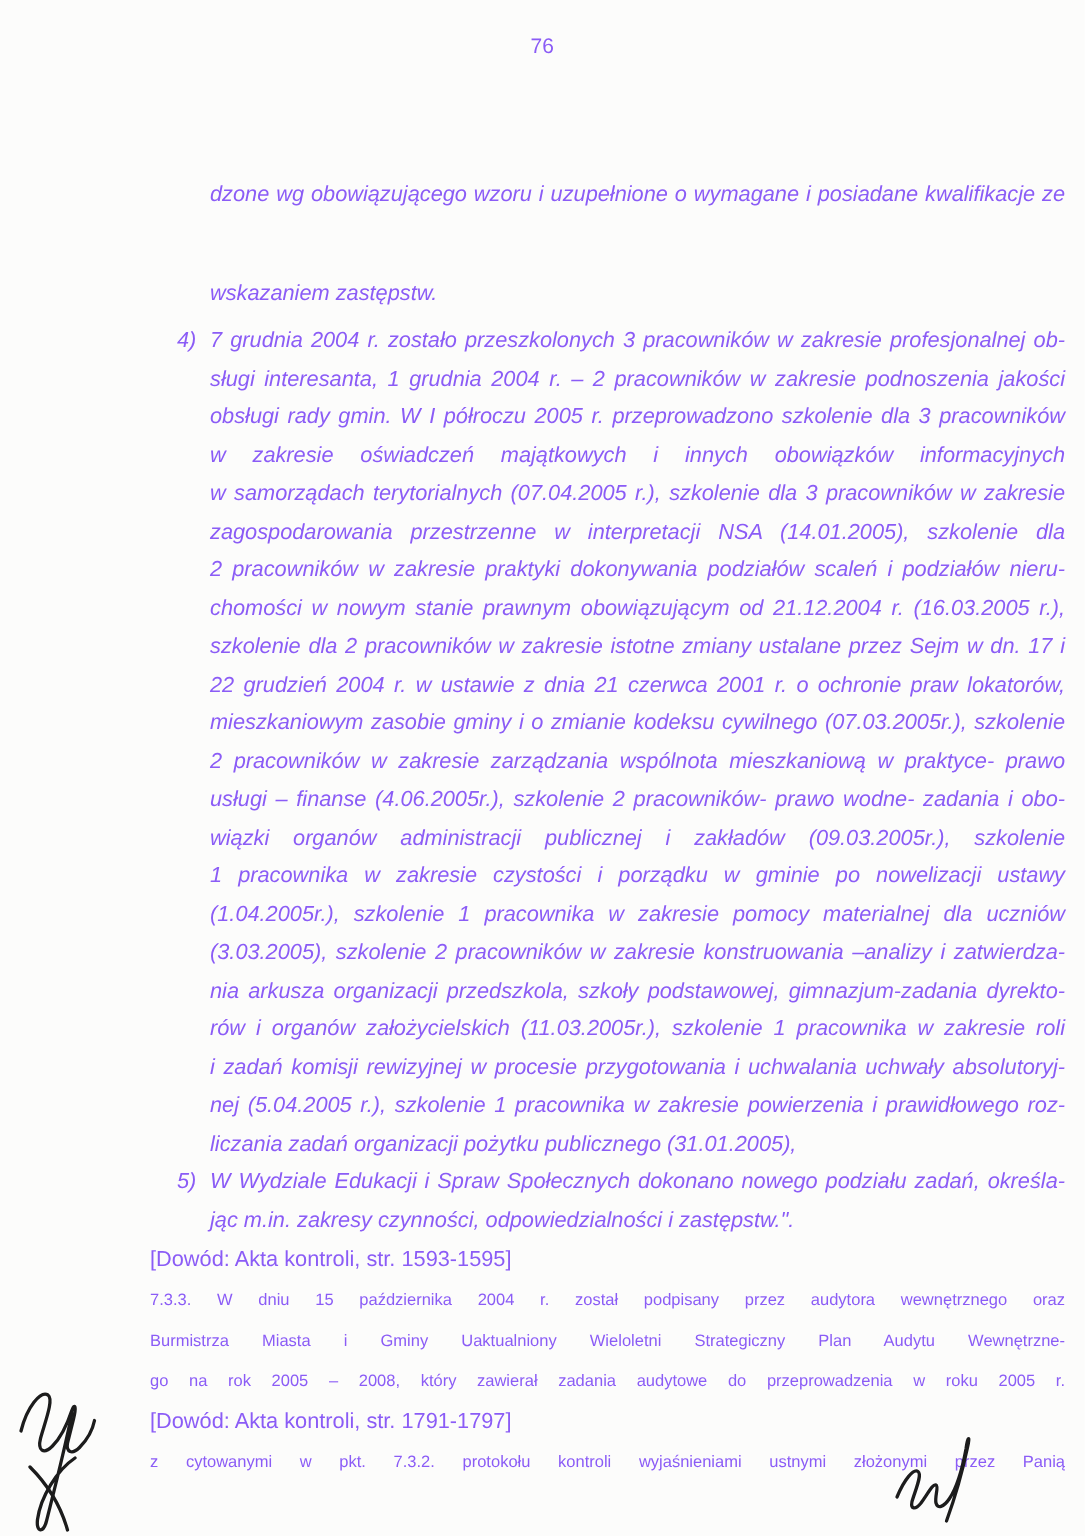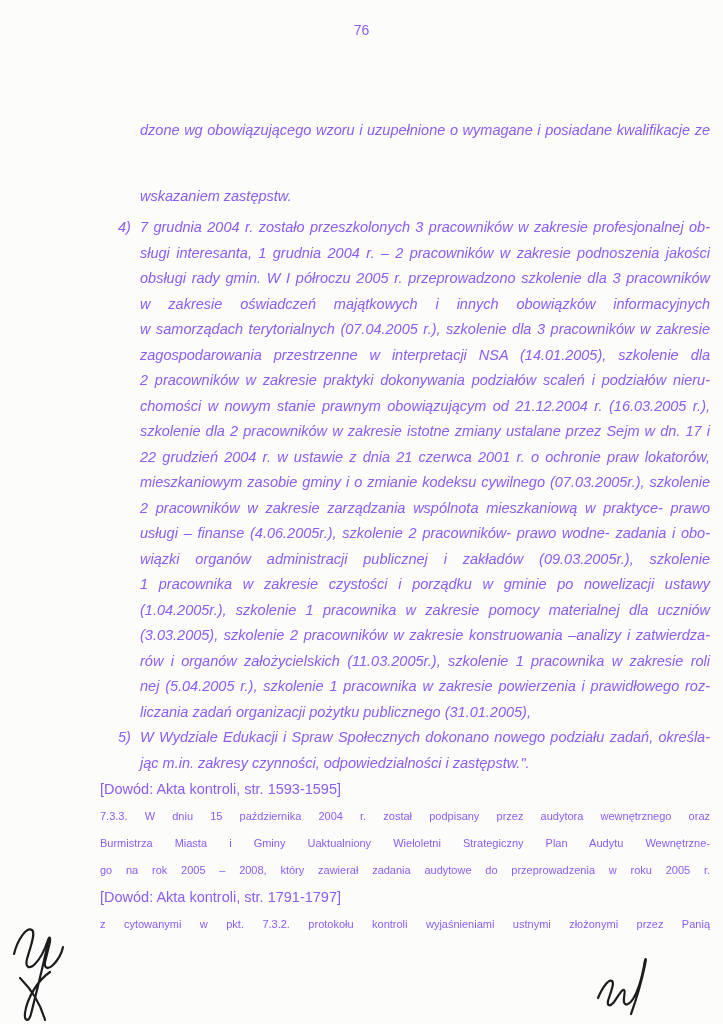--- a/index.html
+++ b/index.html
@@ -65,21 +65,23 @@
         <div class="line">chomości w nowym stanie prawnym obowiązującym od 21.12.2004 r. (16.03.2005 r.),</div>
         <div class="line">szkolenie dla 2 pracowników w zakresie istotne zmiany ustalane przez Sejm w dn. 17 i</div>
         <div class="line">22 grudzień 2004 r. w ustawie z dnia 21 czerwca 2001 r. o ochronie praw lokatorów,</div>
         <div class="line">mieszkaniowym zasobie gminy i o zmianie kodeksu cywilnego (07.03.2005r.), szkolenie</div>
         <div class="line">2 pracowników w zakresie zarządzania wspólnota mieszkaniową w praktyce- prawo</div>
         <div class="line">usługi – finanse (4.06.2005r.), szkolenie 2 pracowników- prawo wodne- zadania i obo-</div>
         <div class="line">wiązki organów administracji publicznej i zakładów (09.03.2005r.), szkolenie</div>
         <div class="line">1 pracownika w zakresie czystości i porządku w gminie po nowelizacji ustawy</div>
         <div class="line">(1.04.2005r.), szkolenie 1 pracownika w zakresie pomocy materialnej dla uczniów</div>
         <div class="line">(3.03.2005), szkolenie 2 pracowników w zakresie konstruowania –analizy i zatwierdza-</div>
+        <div class="line">nia arkusza organizacji przedszkola, szkoły podstawowej, gimnazjum-zadania dyrekto-</div>
         <div class="line">rów i organów założycielskich (11.03.2005r.), szkolenie 1 pracownika w zakresie roli</div>
+        <div class="line">i zadań komisji rewizyjnej w procesie przygotowania i uchwalania uchwały absolutoryj-</div>
         <div class="line">nej (5.04.2005 r.), szkolenie 1 pracownika w zakresie powierzenia i prawidłowego roz-</div>
         <div class="line last">liczania zadań organizacji pożytku publicznego (31.01.2005),</div>
       </div>
 
       <div class="item">
         <span class="marker">5)</span>
         <div class="line">W Wydziale Edukacji i Spraw Społecznych dokonano nowego podziału zadań, określa-</div>
         <div class="line last">jąc m.in. zakresy czynności, odpowiedzialności i zastępstw.".</div>
       </div>
     </div>

